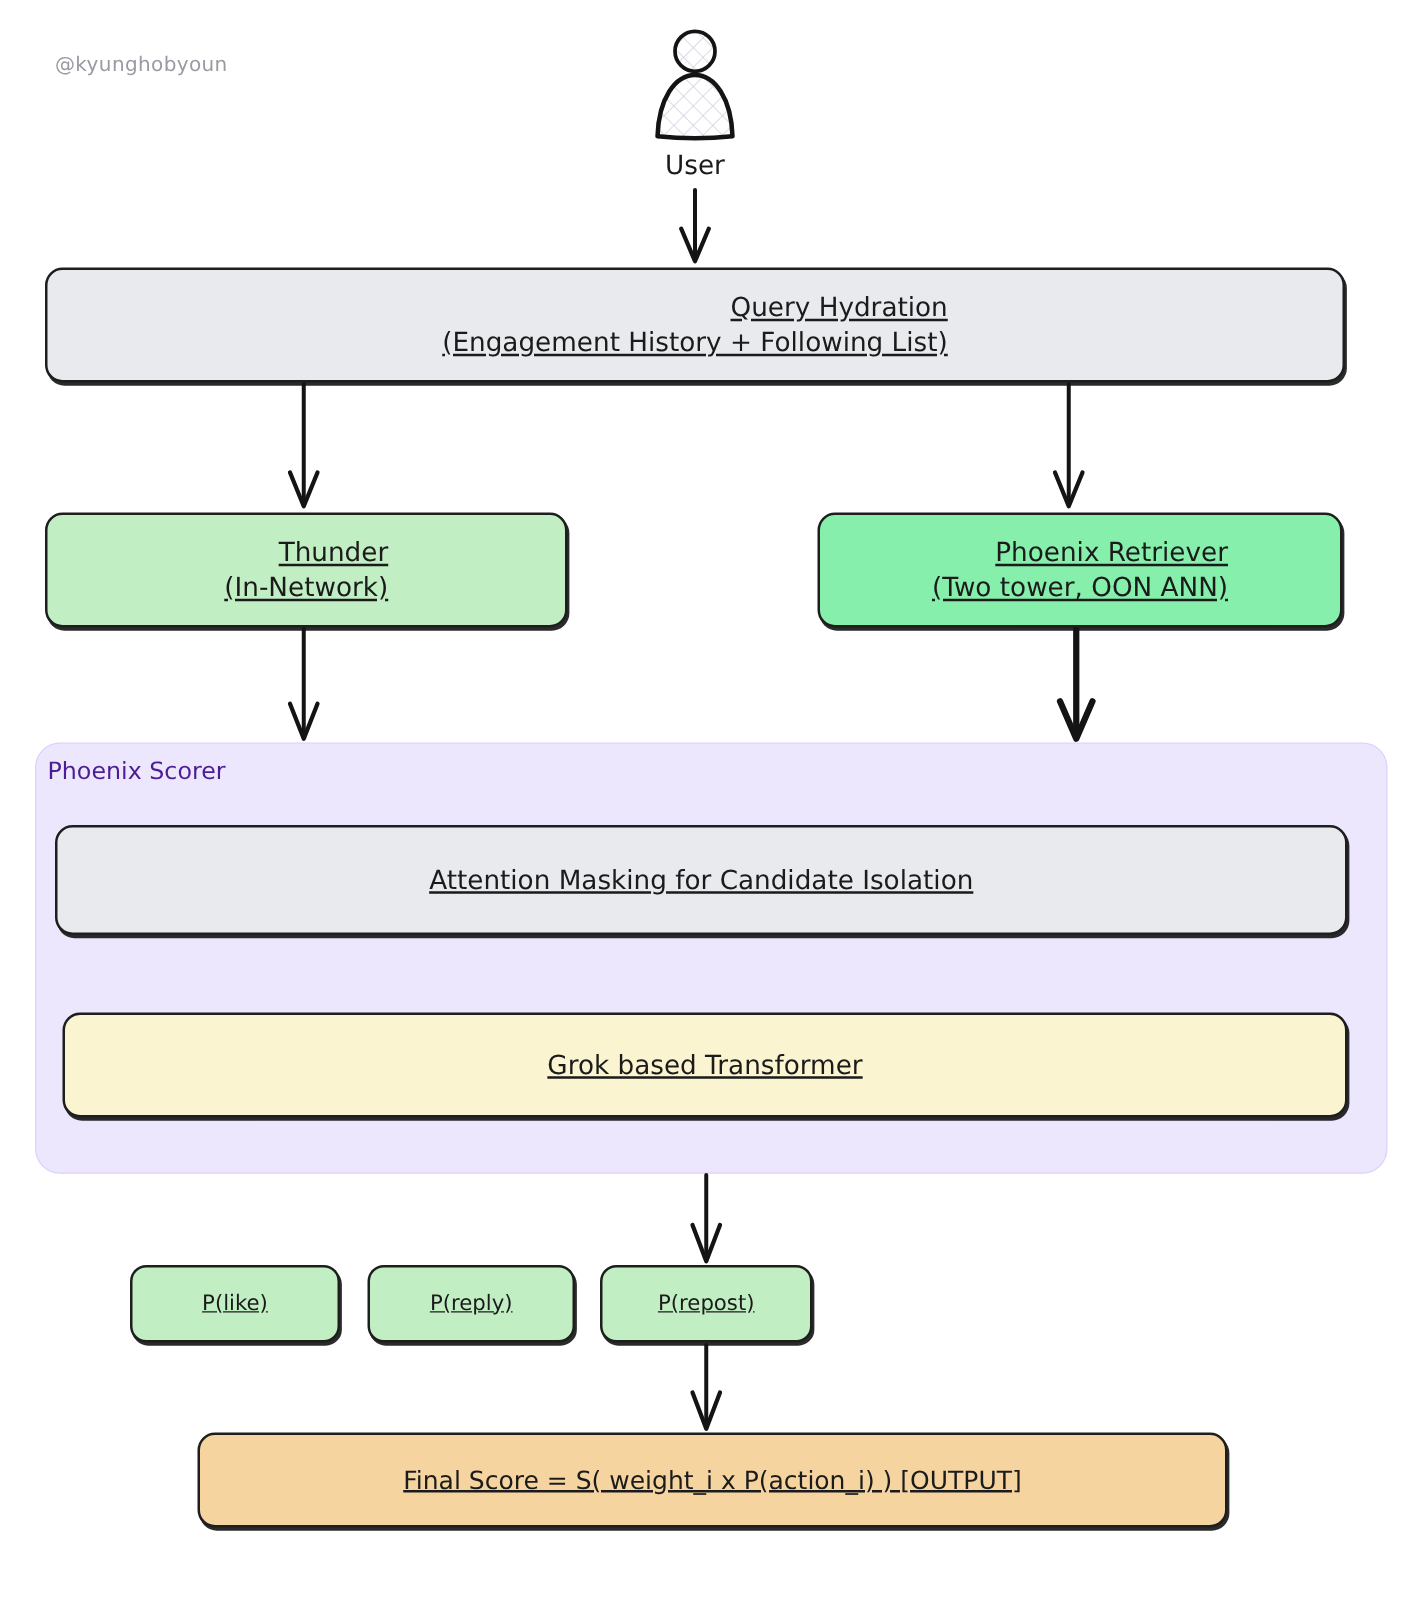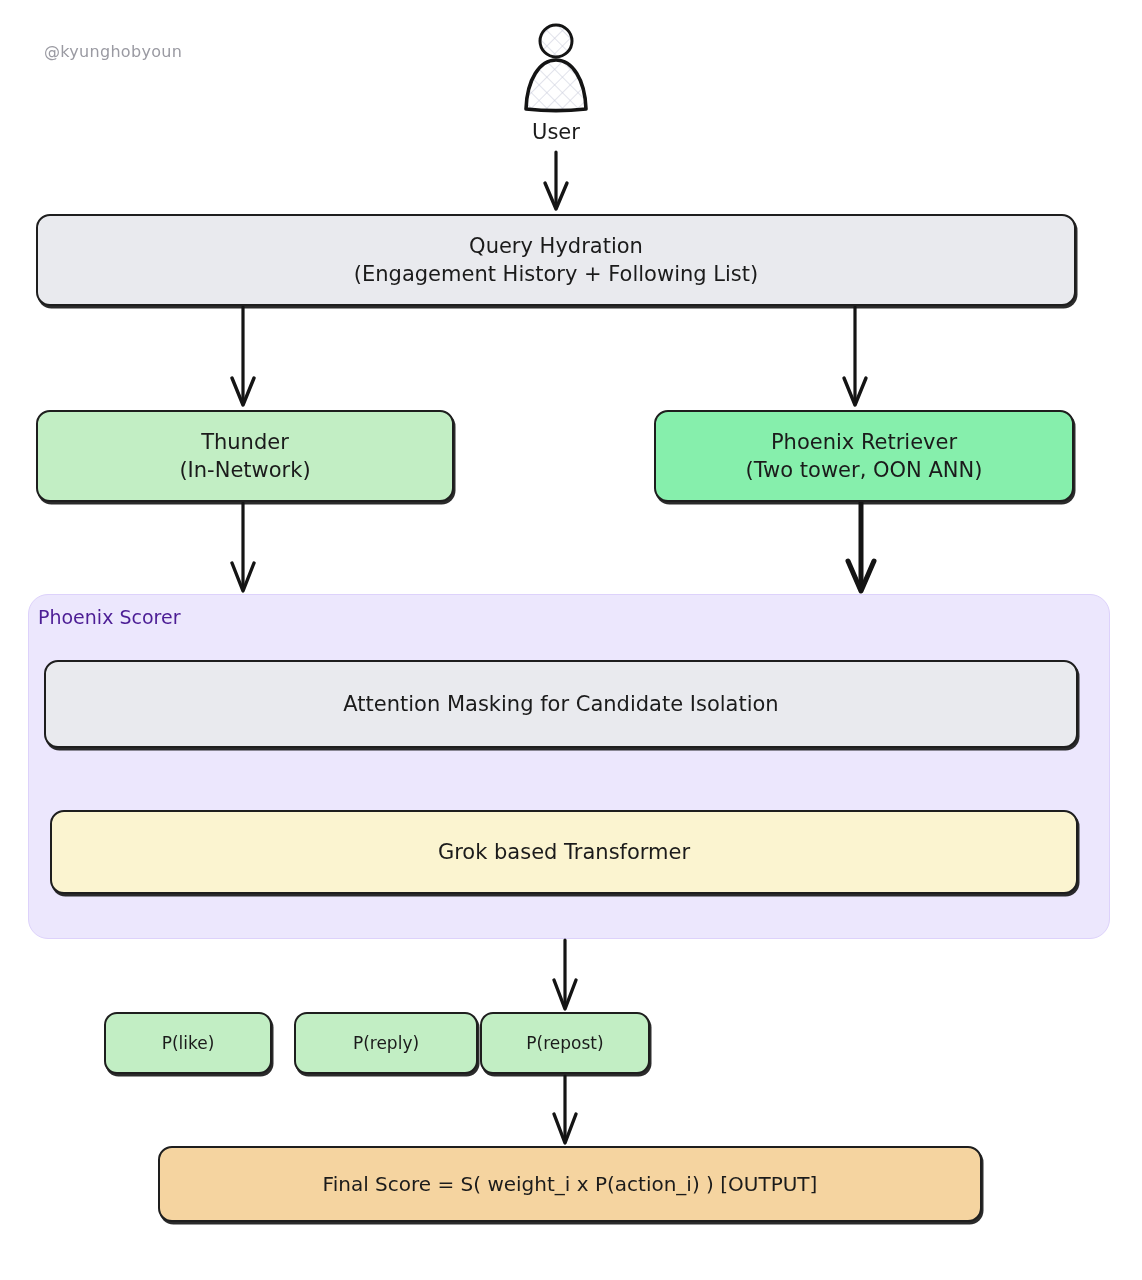--- a/index.html
+++ b/index.html
@@ -15,27 +15,28 @@
     background: #ffffff;
     overflow: hidden;
   }
 
   
   .node {
     position: absolute;
     display: flex;
     align-items: center;
     justify-content: center;
-    text-align: center;
+    text-align: right;
     border: 2.5px solid #1e1e1e;
     border-radius: 14px;
     color: #1b1b1b;
     line-height: 1.34;
     box-shadow: 1.5px 2.5px 0 rgba(20,20,20,.9);
     z-index: 4;
+    text-decoration: underline;
   }
   .node .lbl { display: block; white-space: pre-line; }
 
   .fill-gray   { background: #e9eaee; }
   .fill-green  { background: #c2eec4; }
   .fill-purple { background: #86efac; }
   .fill-cream  { background: #fbf4d0; }
   .fill-pink   { background: #f6c6c6; }
   .fill-orange { background: #f5d4a0; }
 
@@ -77,21 +78,21 @@
   
   #node-query-hydration   { left: 36px;  top: 214px; width: 1040px; height: 92px; font-size: 21px; }
   #node-thunder           { left: 36px;  top: 410px; width: 418px;  height: 92px; font-size: 21px; }
   #node-phoenix-retriever { left: 654px; top: 410px; width: 420px;  height: 92px; font-size: 21px; }
   #node-attention-masking { left: 44px;  top: 660px; width: 1034px; height: 88px; font-size: 21px; }
   #node-grok-transformer  { left: 50px;  top: 810px; width: 1028px; height: 84px; font-size: 21px; }
   #node-final-score       { left: 158px; top: 1146px; width: 824px; height: 76px; font-size: 20px; }
 
   .pill { height: 62px; top: 1012px; font-size: 17px; border-radius: 13px; }
   #node-p-like          { left: 104px; width: 168px; }
-  #node-p-reply         { left: 294px; width: 184px; }
+  #node-p-reply         { left: 294px; width: 166px; }
   #node-p-repost        { left: 480px; width: 170px; }
   #node-p-click         { left: 668px; width: 168px; }
   #node-p-block-report  { left: 858px; width: 182px; }
 
   
   #edges { position: absolute; left: 0; top: 0; width: 1142px; height: 1280px; z-index: 2; pointer-events: none; }
 </style>
 </head>
 <body>
 

